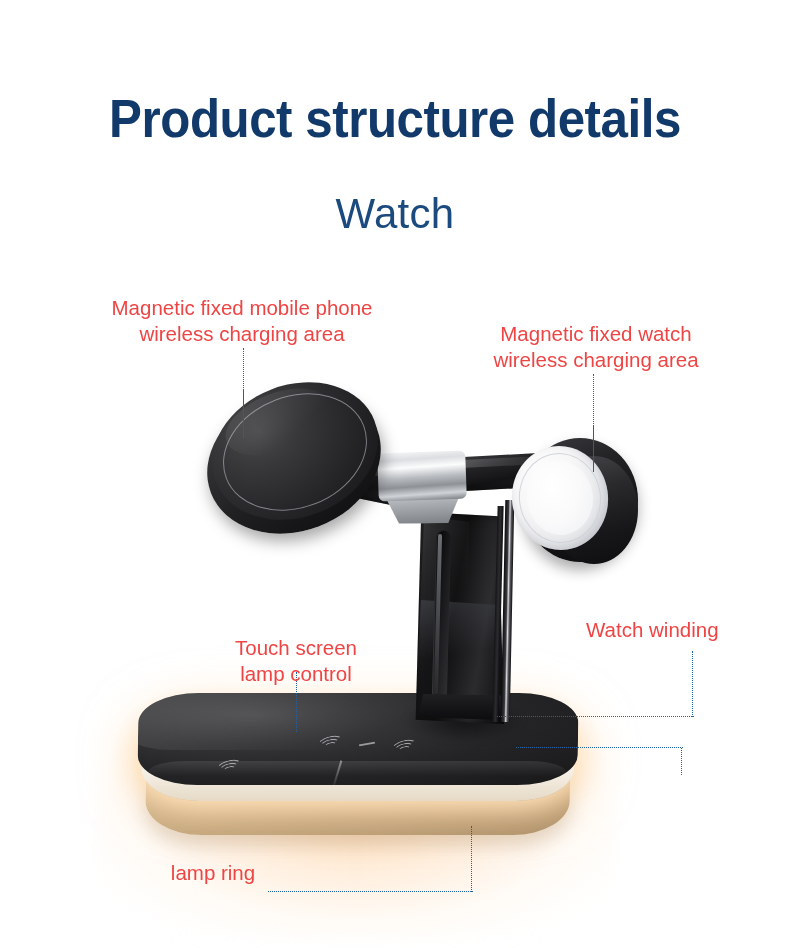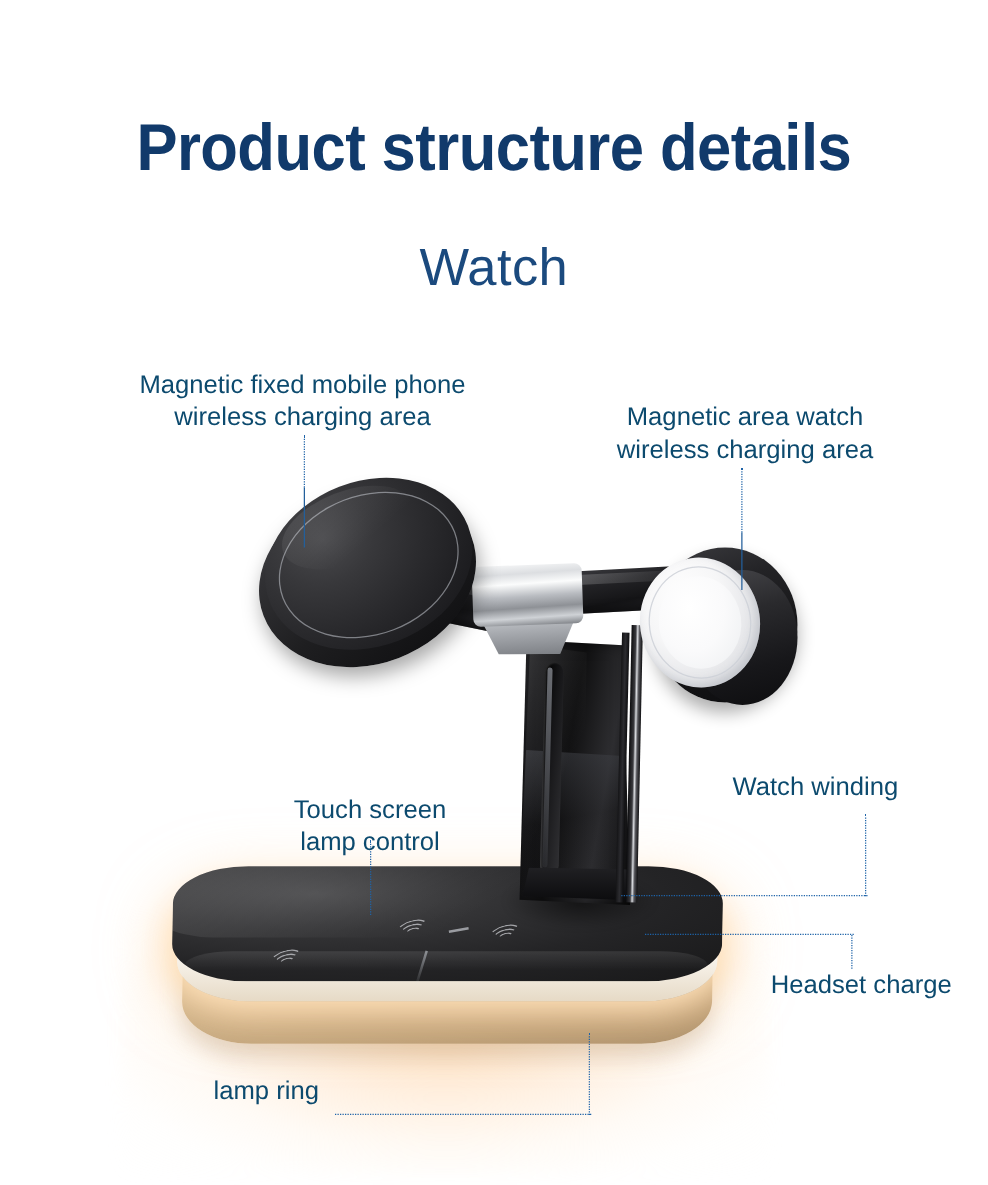--- a/index.html
+++ b/index.html
@@ -28,21 +28,21 @@
     position:absolute; left:0; right:0; top:188px;
     text-align:center;
     font-size:42px; line-height:52px;
     font-weight:400; color:#1b4a7e;
     letter-spacing:0.3px;
   }
 
   
   .label {
     position:absolute;
-    color:#0c4a6e;
+    color:#ef4444;
     font-size:20.5px; line-height:25.5px;
     font-weight:400;
     text-align:center;
     white-space:nowrap;
   }
   .label.lbl-phone   { left:62px;  top:295px; width:360px; }
   .label.lbl-watch   { left:448px; top:321px; width:296px; }
   .label.lbl-touch   { left:205px; top:617px; width:182px;margin-top:18px; }
   .label.lbl-winding { left:586px; top:617px; width:175px; text-align:left; }
   .label.lbl-headset { left:600px; top:775px; width:178px; }
@@ -411,34 +411,33 @@
 
   <div class="lead lead-h ld-led-h"></div>
   <div class="lead lead-v ld-led-v"></div>
 
   <div class="label lbl-phone">
     <div>Magnetic fixed mobile phone</div>
     <div>wireless charging area</div>
   </div>
 
   <div class="label lbl-watch">
-    <div>Magnetic area watch</div>
+    <div>Magnetic fixed watch</div>
     <div>wireless charging area</div>
   </div>
 
   <div class="label lbl-touch">
     <div>Touch screen</div>
     <div>lamp control</div>
   </div>
 
   <div class="label lbl-winding">
     <div>Watch winding</div>
   </div>
 
   <div class="label lbl-headset">
-    <div>Headset charge</div>
   </div>
 
   <div class="label lbl-led">
     <div>lamp ring</div>
   </div>
 
 </div>
 
 </body></html>

